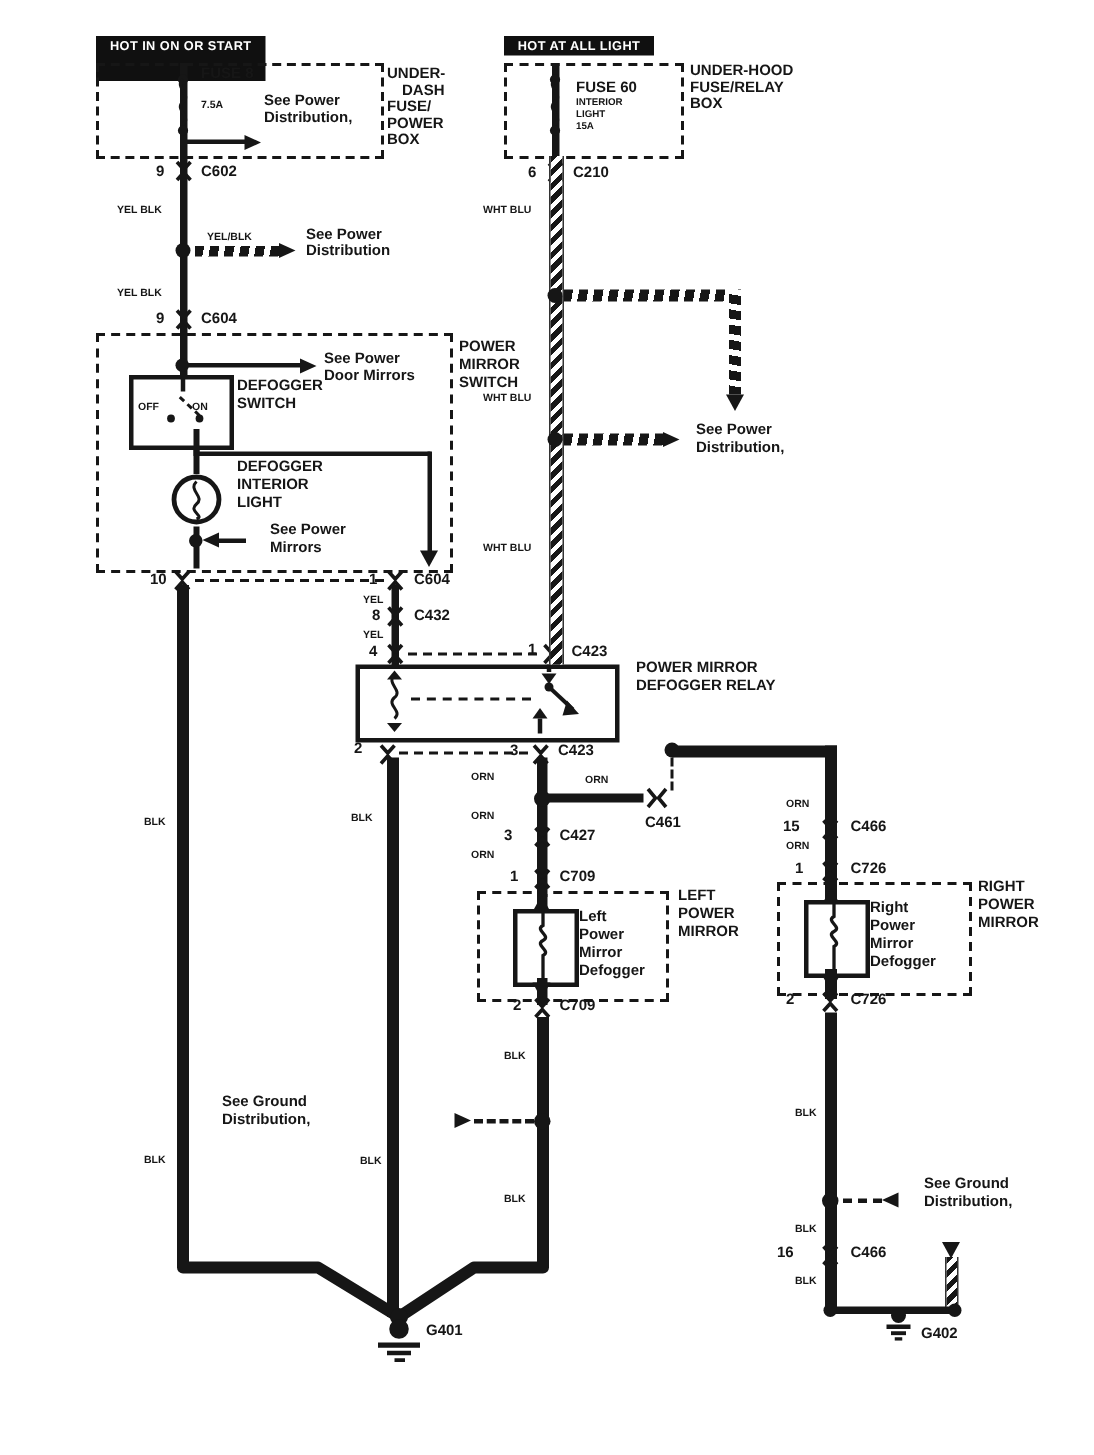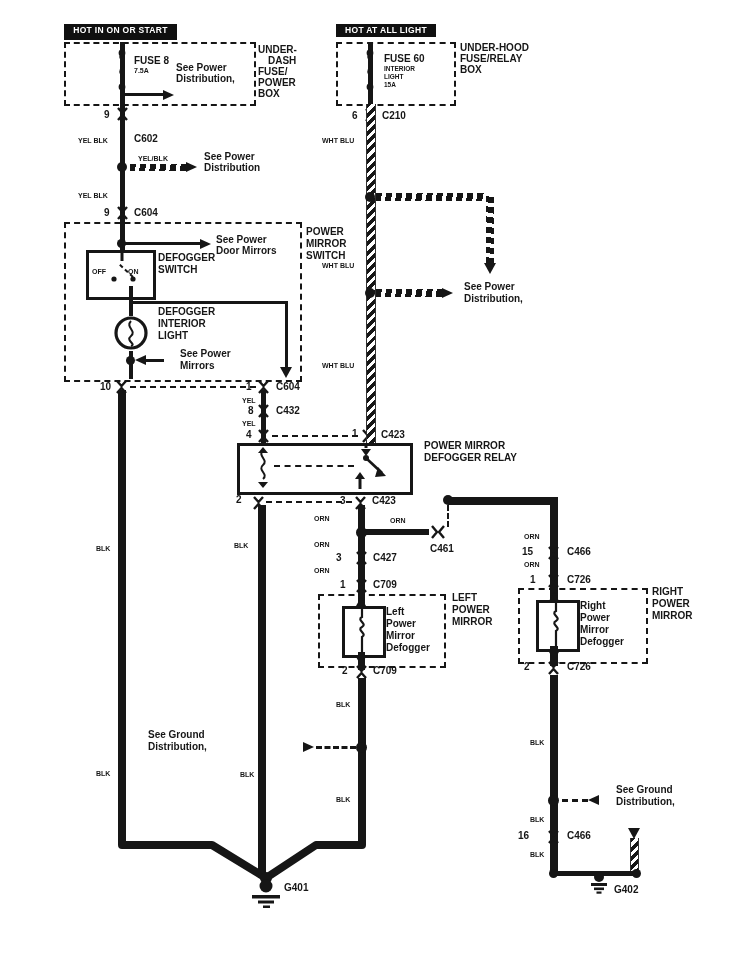--- a/index.html
+++ b/index.html
@@ -26,46 +26,46 @@
   .tr-d{border-left:6px solid transparent;border-right:6px solid transparent;border-top:11px solid #161616;}
   .tr-u{border-left:5px solid transparent;border-right:5px solid transparent;border-bottom:9px solid #161616;}
   svg{position:absolute;overflow:visible;}
   .st{stroke:#161616;fill:none;}
 </style>
 </head>
 <body>
 
 <div id="canvas">
 
-  <div class="banner" style="left:64px;top:24px;width:113px;height:16px;line-height:13px;">HOT IN ON OR START</div>
+  <div class="banner" style="left:64px;top:24px;width:113px;height:30px;line-height:13px;">HOT IN ON OR START</div>
   <div class="dashbox" style="left:64px;top:42px;width:188px;height:60px;"></div>
   <div class="wire" style="left:120px;top:42px;width:5px;height:64px;"></div>
   <svg style="left:115px;top:47px;" width="15" height="48">
     <circle cx="7" cy="6" r="3.4" fill="#161616"></circle>
     <path class="st" stroke-width="2.2" d="M7 6 C1 11,13 16,7 21 C1 26,13 31,7 36"></path>
     <circle cx="7" cy="40" r="3.4" fill="#161616"></circle>
   </svg>
-  <div class="lbl" style="left:134px;top:55px;">FUSE 8</div>
+  <div class="lbl" style="left:134px;top:44px;">FUSE 8</div>
   <div class="lbl sm" style="left:134px;top:67px;">7.5A</div>
   <div class="lbl" style="left:176px;top:62px;">See Power</div>
   <div class="lbl" style="left:176px;top:73px;">Distribution,</div>
   <div class="wire" style="left:122px;top:93px;width:42px;height:3px;"></div>
   <div class="tr tr-r" style="left:163px;top:90px;"></div>
   <div class="lbl" style="left:258px;top:44px;">UNDER-</div>
   <div class="lbl" style="left:268px;top:55px;">DASH</div>
   <div class="lbl" style="left:258px;top:66px;">FUSE/</div>
   <div class="lbl" style="left:258px;top:77px;">POWER</div>
   <div class="lbl" style="left:258px;top:88px;">BOX</div>
 
   <div class="lbl" style="left:104px;top:109px;">9</div>
   <svg style="left:116px;top:107px;" width="13" height="14">
     <path class="st" stroke-width="2.4" d="M2 1 L6.5 6 L11 1"></path>
       <path class="st" stroke-width="2.4" d="M2 13 L6.5 8 L11 13"></path>
   </svg>
-  <div class="lbl" style="left:134px;top:109px;margin-top:24px;">C602</div>
+  <div class="lbl" style="left:134px;top:109px;">C602</div>
 
   <div class="wire" style="left:120px;top:106px;width:5px;height:118px;"></div>
   <div class="lbl sm" style="left:78px;top:137px;">YEL BLK</div>
   <div class="dot" style="left:117px;top:162px;width:10px;height:10px;"></div>
   <div class="lbl sm" style="left:138px;top:155px;">YEL/BLK</div>
   <div class="zeb" style="left:130px;top:164px;width:56px;height:7px;"></div>
   <div class="tr tr-r" style="left:186px;top:162px;"></div>
   <div class="lbl" style="left:204px;top:151px;">See Power</div>
   <div class="lbl" style="left:204px;top:162px;">Distribution</div>
   <div class="lbl sm" style="left:78px;top:192px;">YEL BLK</div>

